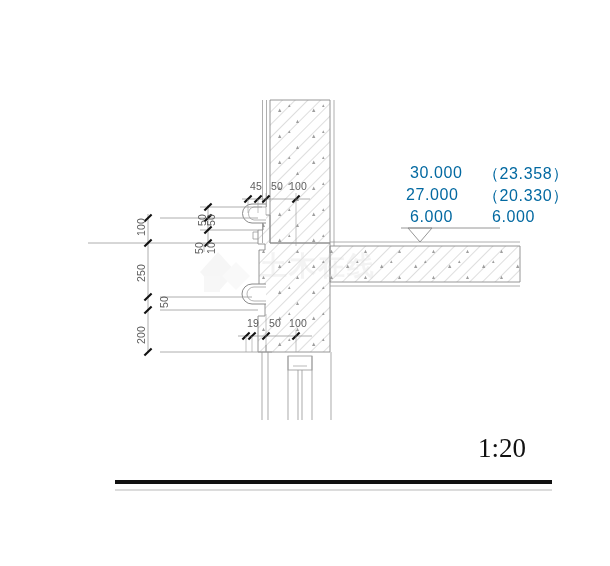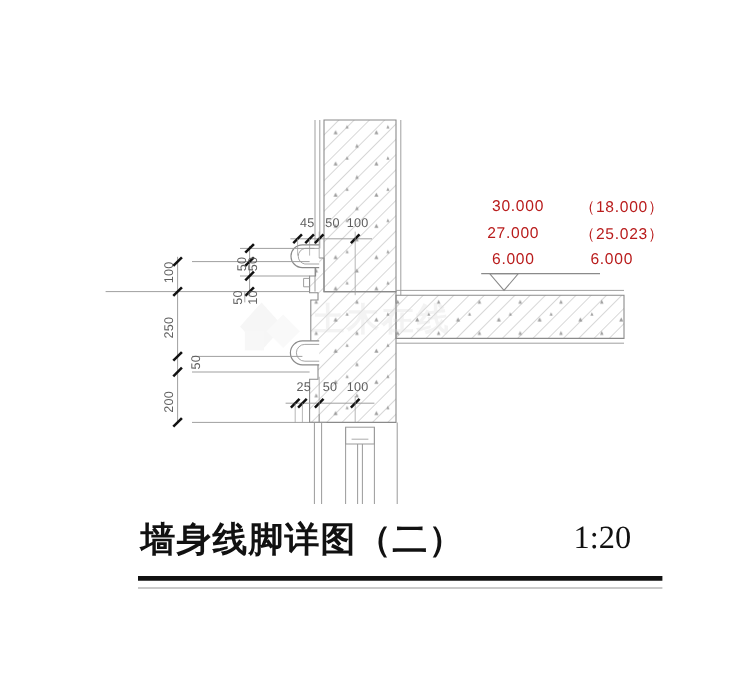--- a/index.html
+++ b/index.html
@@ -6,21 +6,21 @@
   body{width:610px;height:566px;position:relative;overflow:hidden;
        font-family:"Liberation Serif",serif;color:#000;}
   #stage{position:absolute;left:0;top:0;width:610px;height:566px;}
   svg.draw{position:absolute;left:0;top:0;width:610px;height:566px;}
   .txt{position:absolute;white-space:nowrap;}
   
   .dim{font-family:"Liberation Sans",sans-serif;font-size:10.5px;color:#5e5e5e;letter-spacing:.2px;margin-left:12px;}
   .dimv{font-family:"Liberation Sans",sans-serif;font-size:10.5px;color:#5e5e5e;
         transform-origin:left top;letter-spacing:.2px;}
   
-  .elev{font-family:"Liberation Sans",sans-serif;font-size:13px;color:#b91c1c;letter-spacing:.6px;}
+  .elev{font-family:"Liberation Sans",sans-serif;font-size:16px;color:#0369a1;letter-spacing:.6px;}
   
   .title-cn{font-family:"DejaVu Serif",serif;font-size:29px;font-weight:700;color:#111;letter-spacing:1px;}
   .title-scale{font-family:"Liberation Serif",serif;font-size:27px;color:#111;letter-spacing:0px;}
   
   #wm{position:absolute;left:196px;top:246px;width:236px;height:66px;opacity:.30;
       pointer-events:none;text-align:right;}
   .wm-cn{position:absolute;font-family:"DejaVu Sans",sans-serif;font-weight:700;
          font-size:27px;color:#d9d9d9;letter-spacing:2px;left:64px;top:2px;}
   .wm-com{position:absolute;font-family:"Liberation Sans",sans-serif;font-weight:700;
           font-size:16px;color:#dedede;letter-spacing:2px;left:70px;top:34px;}
@@ -195,39 +195,38 @@
       <path d="M26 30 L40 16 L54 30 L40 44 Z" fill="#ededed"></path>
       <rect x="8" y="30" width="16" height="16" fill="#e8e8e8"></rect>
     </svg>
     <div class="wm-cn">土木在线</div>
   </div>
 
   <div class="txt dim" style="left:238px;top:180px;">45</div>
   <div class="txt dim" style="left:259px;top:180px;">50</div>
   <div class="txt dim" style="left:277px;top:180px;">100</div>
 
-  <div class="txt dim" style="left:235px;top:317px;">25</div>
+  <div class="txt dim" style="left:235px;top:317px;">19</div>
   <div class="txt dim" style="left:257px;top:317px;">50</div>
   <div class="txt dim" style="left:277px;top:317px;">100</div>
 
   <div class="txt dimv" style="left:135px;top:236px;transform:rotate(-90deg);">100</div>
   <div class="txt dimv" style="left:135px;top:282px;transform:rotate(-90deg);">250</div>
   <div class="txt dimv" style="left:158px;top:308px;transform:rotate(-90deg);">50</div>
   <div class="txt dimv" style="left:135px;top:344px;transform:rotate(-90deg);">200</div>
 
   <div class="txt dimv" style="left:196px;top:226px;transform:rotate(-90deg);">50</div>
   <div class="txt dimv" style="left:205px;top:226px;transform:rotate(-90deg);">50</div>
   <div class="txt dimv" style="left:193px;top:254px;transform:rotate(-90deg);">50</div>
   <div class="txt dimv" style="left:205px;top:254px;transform:rotate(-90deg);">10</div>
 
   <div class="txt elev" style="left:410px;top:164px;">30.000</div>
-  <div class="txt elev" style="left:483px;top:164px;">（18.000）</div>
+  <div class="txt elev" style="left:483px;top:164px;">（23.358）</div>
 
   <div class="txt elev" style="left:406px;top:186px;">27.000</div>
-  <div class="txt elev" style="left:483px;top:186px;">（25.023）</div>
+  <div class="txt elev" style="left:483px;top:186px;">（20.330）</div>
 
   <div class="txt elev" style="left:410px;top:208px;">6.000</div>
   <div class="txt elev" style="left:492px;top:208px;">6.000</div>
 
-  <div class="txt title-cn" style="left:117px;top:430px;">墙身线脚详图（二）</div>
   <div class="txt title-scale" style="left:478px;top:433px;text-align:center;">1:20</div>
 
 </div>
 
 </body></html>

